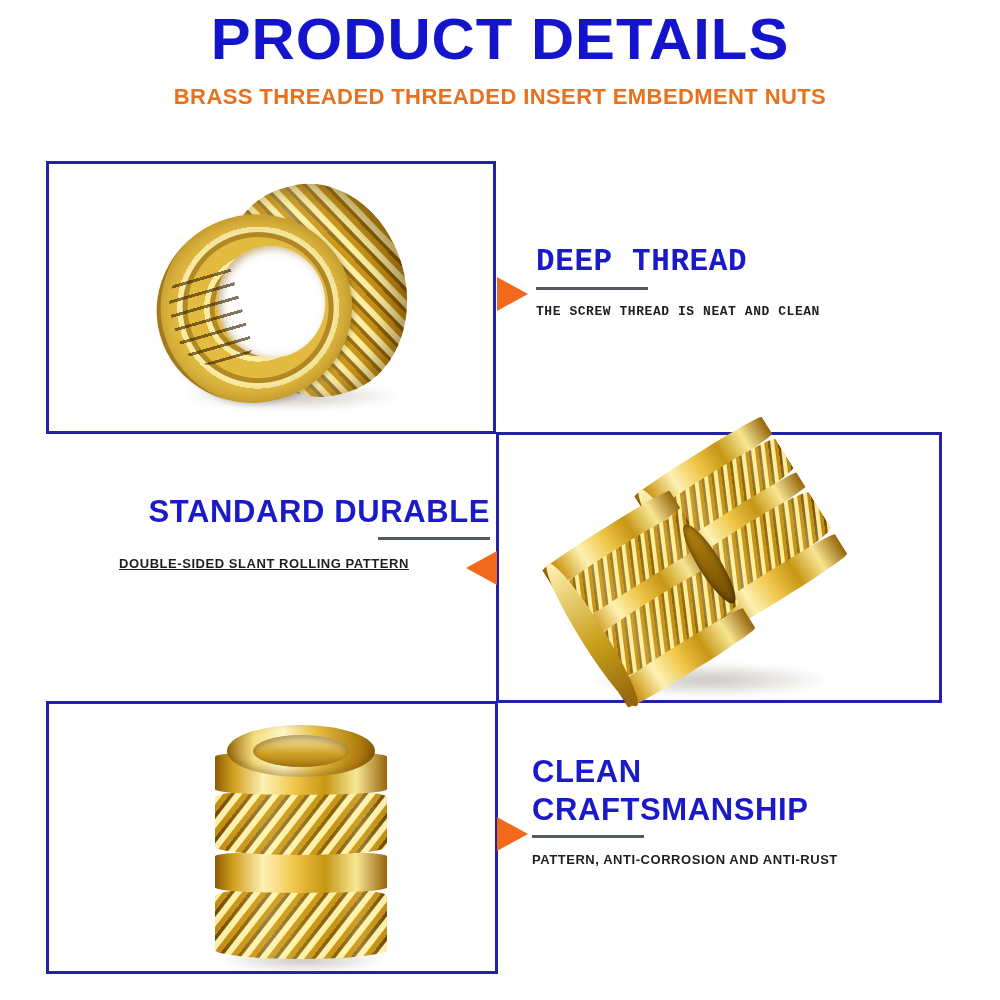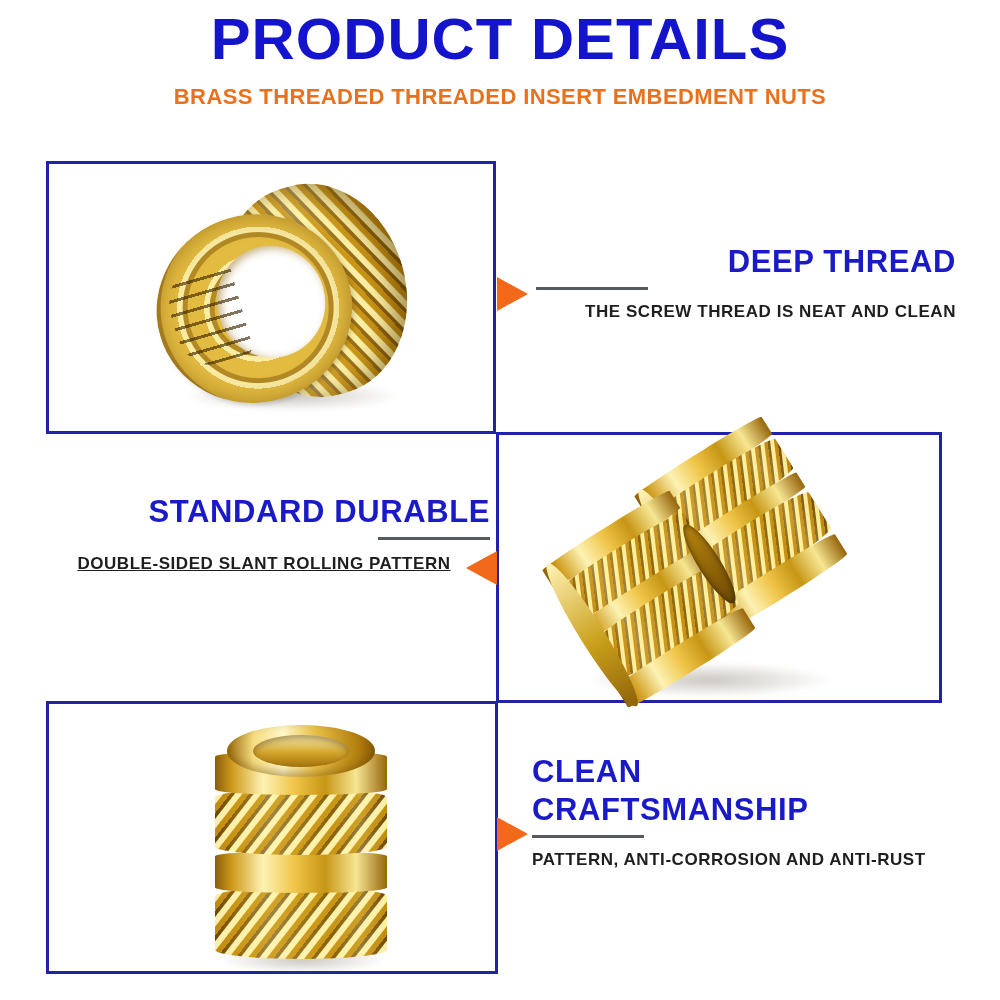--- a/index.html
+++ b/index.html
@@ -50,29 +50,29 @@
     font-size:31px;line-height:38px;
     font-weight:bold;
     color:#1a1ac8;
     letter-spacing:0.6px;
     white-space:pre-line;
   }
   .rule{
     height:3px;background:#555a60;width:112px;margin:6px 0 0 0;
   }
   .caption{
-    font-size:17px;line-height:20px;
+    font-size:13px;line-height:20px;
     font-weight:bold;
     color:#1e1e1e;
     letter-spacing:0.55px;
     margin-top:12px;
     white-space:nowrap;
   }
 
-  #text-1{left:536px;top:243px;width:420px;text-align:right;}
+  #text-1{left:536px;top:243px;width:420px;text-align:left;font-family:Liberation Mono, monospace;}
   #text-1 .rule{margin-left:0;}
   #text-2{left:40px;top:493px;width:450px;text-align:right;}
   #text-2 .rule{margin-left:auto;margin-right:0;}
   #text-2 .caption{margin-top:14px;text-align:center;padding-right:2px;text-decoration:underline;}
   #text-3{left:532px;top:753px;width:430px;text-align:left;}
 
   
   .arrow{position:absolute;width:0;height:0;}
   .arrow-right{
     border-top:17px solid transparent;

